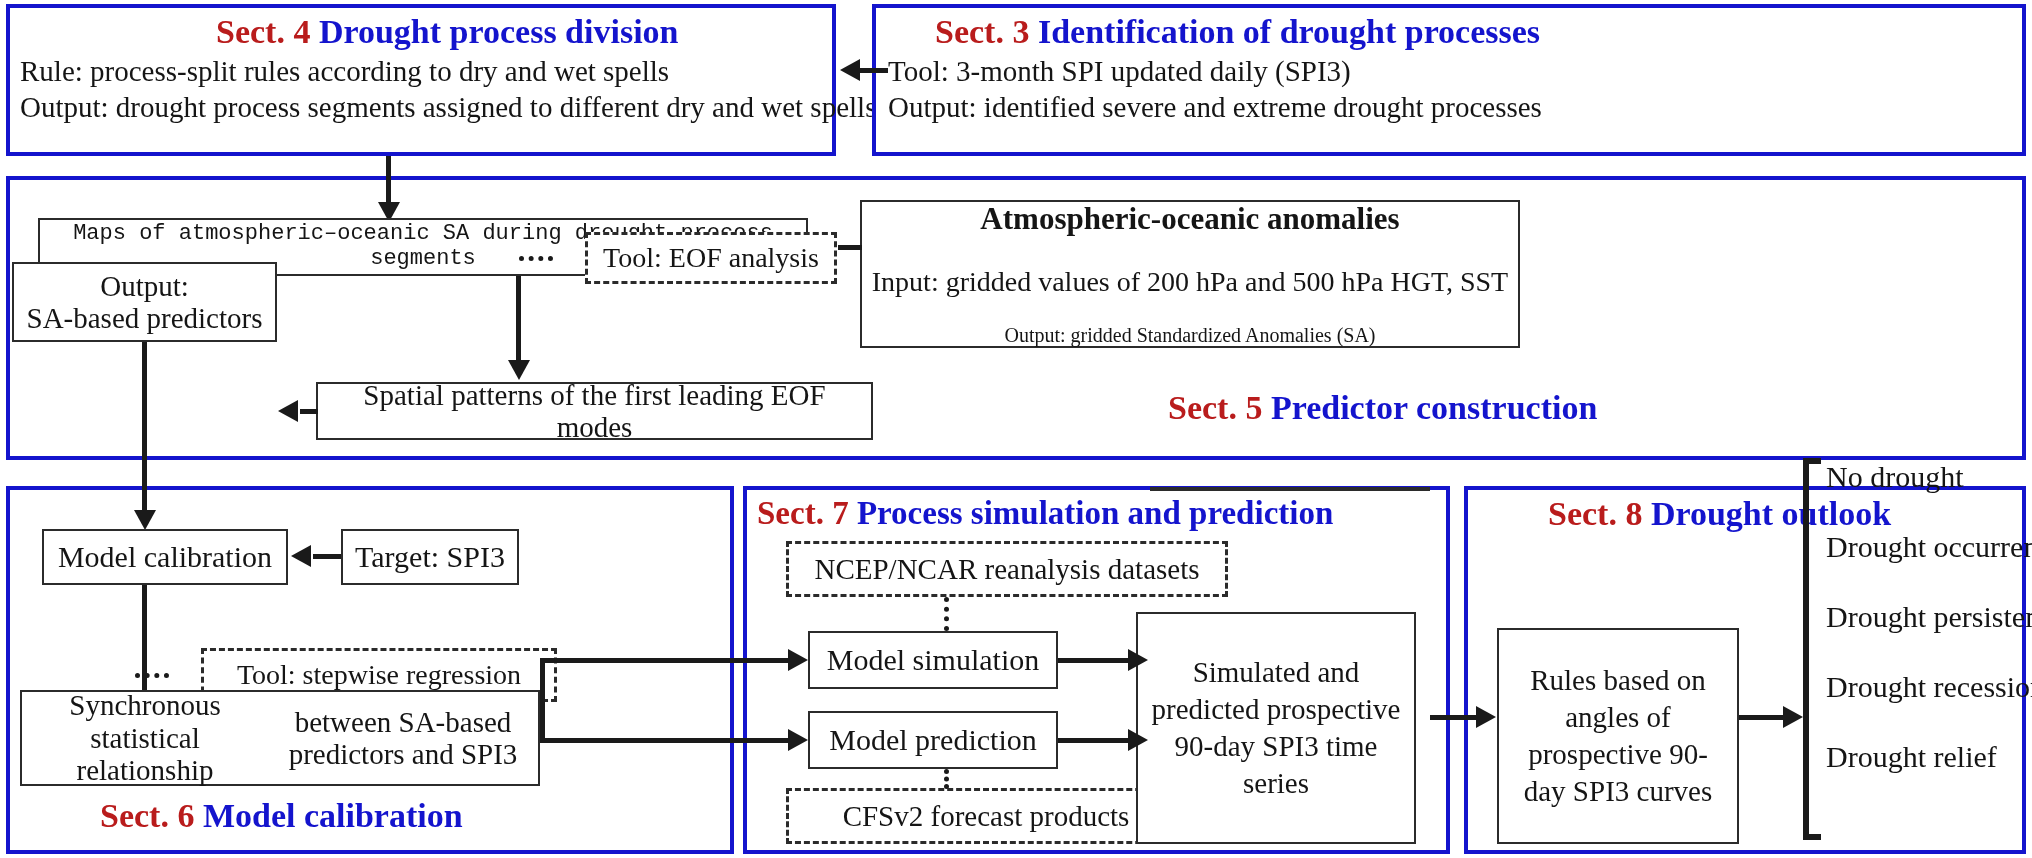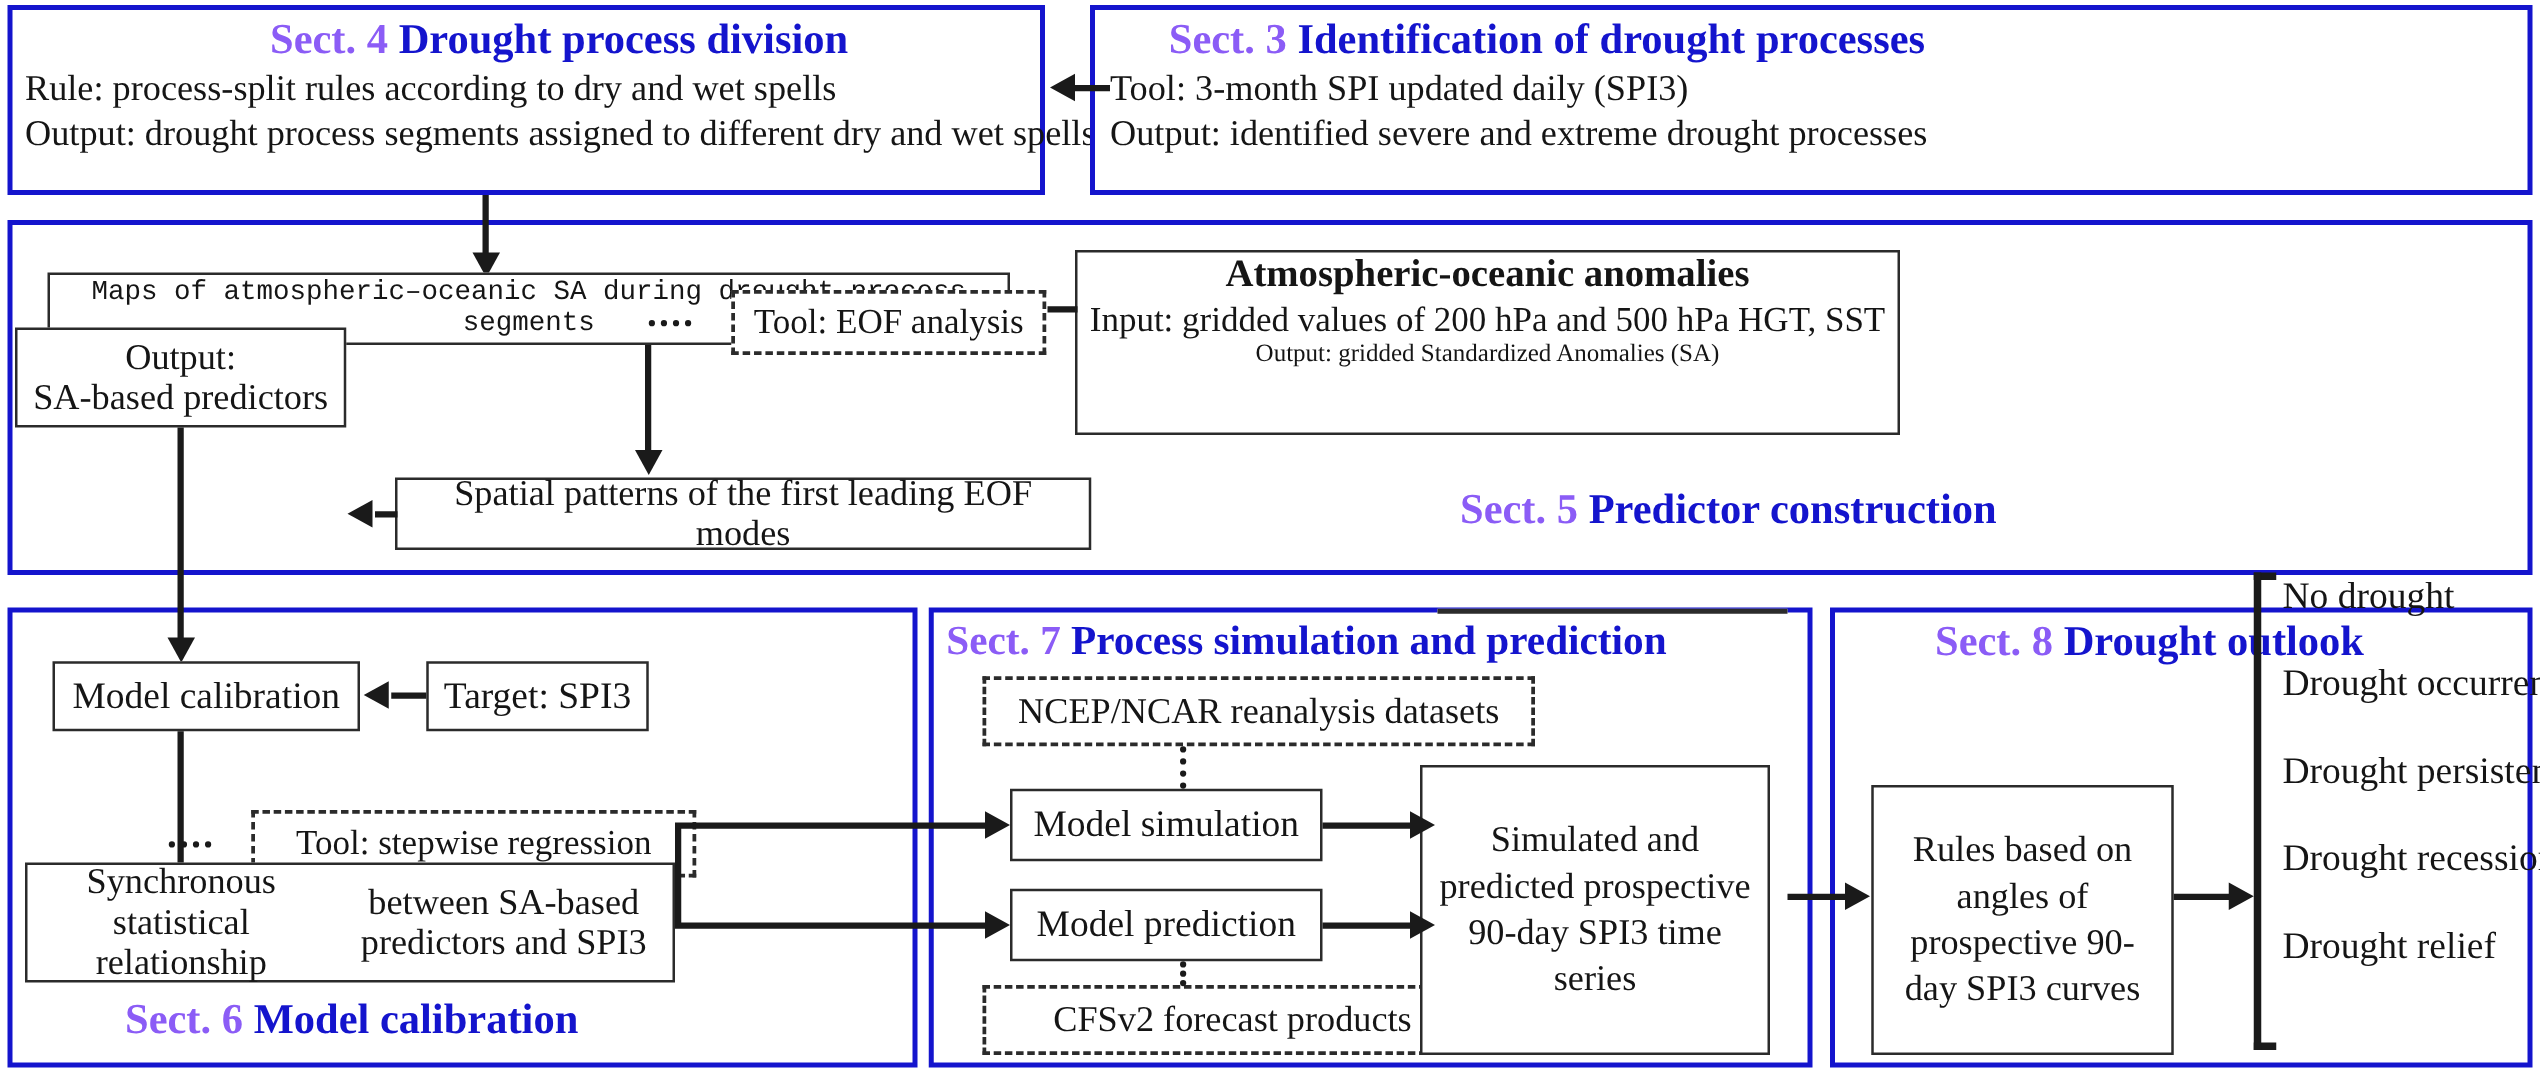--- a/index.html
+++ b/index.html
@@ -25,21 +25,21 @@
     box-sizing: border-box;
   }
 
   
   .sect-head {
     position: absolute;
     font-weight: bold;
     white-space: nowrap;
     line-height: 1.05;
   }
-  .sect-head .num { color: #8b5cf6; }
+  .sect-head .num { color: #b91c1c; }
   .sect-head .nm  { color: #1414cd; }
 
   
   .ptext {
     position: absolute;
     white-space: nowrap;
     line-height: 1.1;
     color: #151515;
   }
 
@@ -145,21 +145,21 @@
 
   <div class="panel" style="left:6px; top:176px; width:2020px; height:284px;"></div>
 
   <div class="ln-v" style="left:386px; top:156px; height:50px;"></div>
   <div class="arrow down" style="left:378px; top:202px;"></div>
 
   <div class="box" style="left:38px; top:218px; width:770px; height:58px; font-size:22px;font-family:Liberation Mono, monospace;">
     <span class="box-inner">Maps of atmospheric–oceanic SA during drought process segments</span>
   </div>
 
-  <div class="box" style="left:860px; top:200px; width:660px; height:148px; flex-direction:column; justify-content:flex-start;">
+  <div class="box" style="left:860px; top:200px; width:660px; height:148px; flex-direction:column; justify-content:space-between;">
     <span style="font-size:31px; font-weight:bold; margin-bottom:4px;">Atmospheric-oceanic anomalies</span>
     <span style="font-size:28px; white-space:nowrap;">Input: gridded values of 200 hPa and 500 hPa HGT, SST</span>
     <span style="font-size:20px; white-space:nowrap;">Output: gridded Standardized Anomalies (SA)</span>
   </div>
 
   <div class="ln-h" style="left:838px; top:245px; width:24px;"></div>
   <div class="arrow left" style="left:816px; top:236px;"></div>
 
   <div class="ln-v" style="left:516px; top:276px; height:88px;"></div>
   <div class="arrow down" style="left:508px; top:360px;"></div>

